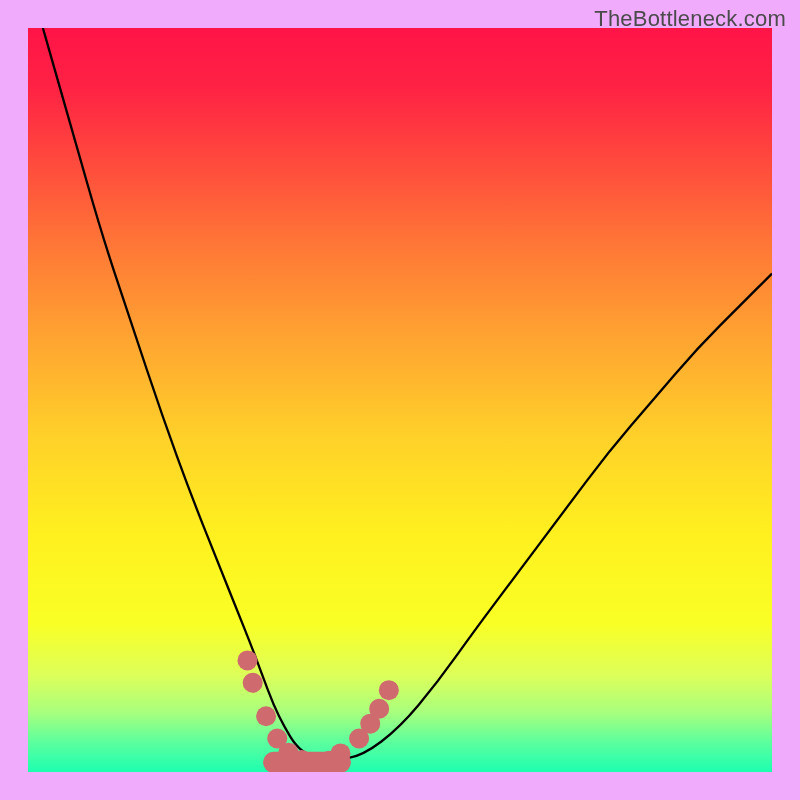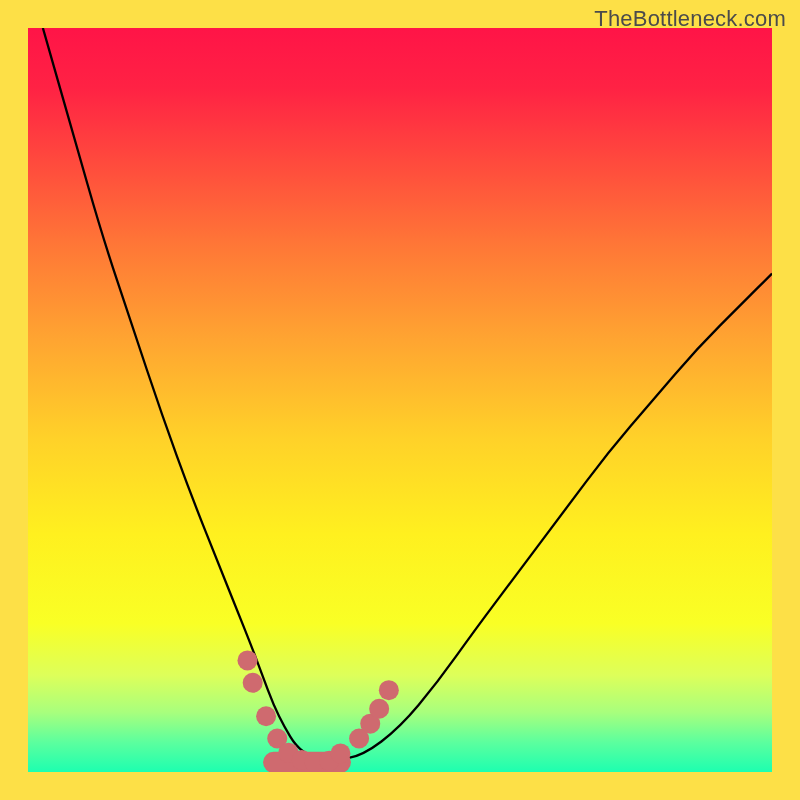--- a/index.html
+++ b/index.html
@@ -7,21 +7,21 @@
       padding: 0;
       width: 800px;
       height: 800px;
       overflow: hidden;
       background: #000;
       font-family: Arial, sans-serif;
     }
     .outer {
       width: 800px;
       height: 800px;
-      background: #fde047;
+      background: #f0abfc;
       position: relative;
     }
     .watermark {
       position: absolute;
       top: 6px;
       right: 14px;
       color: #4b4b4b;
       font-size: 22px;
       font-weight: 500;
       letter-spacing: 0.2px;

